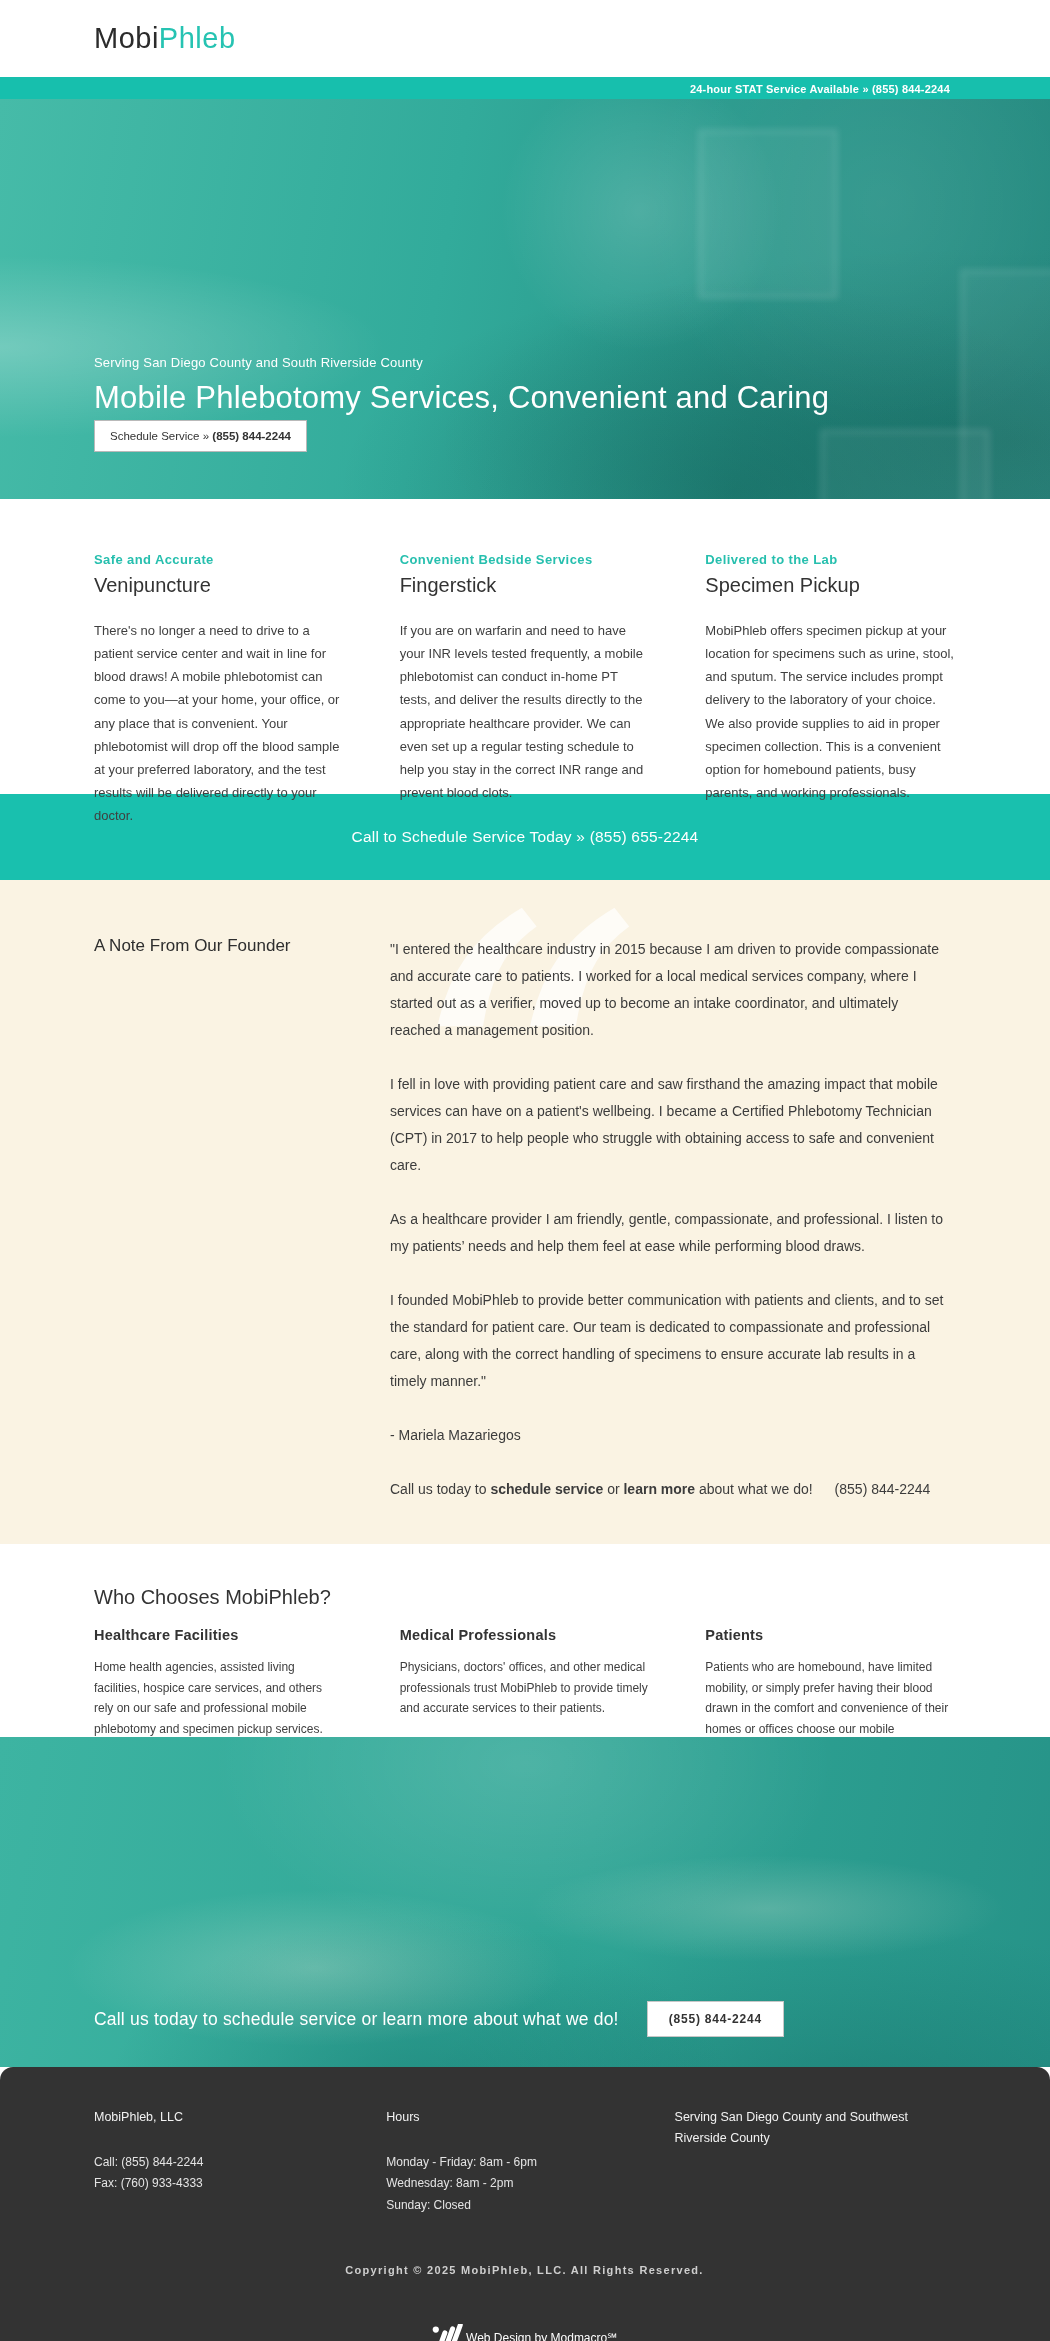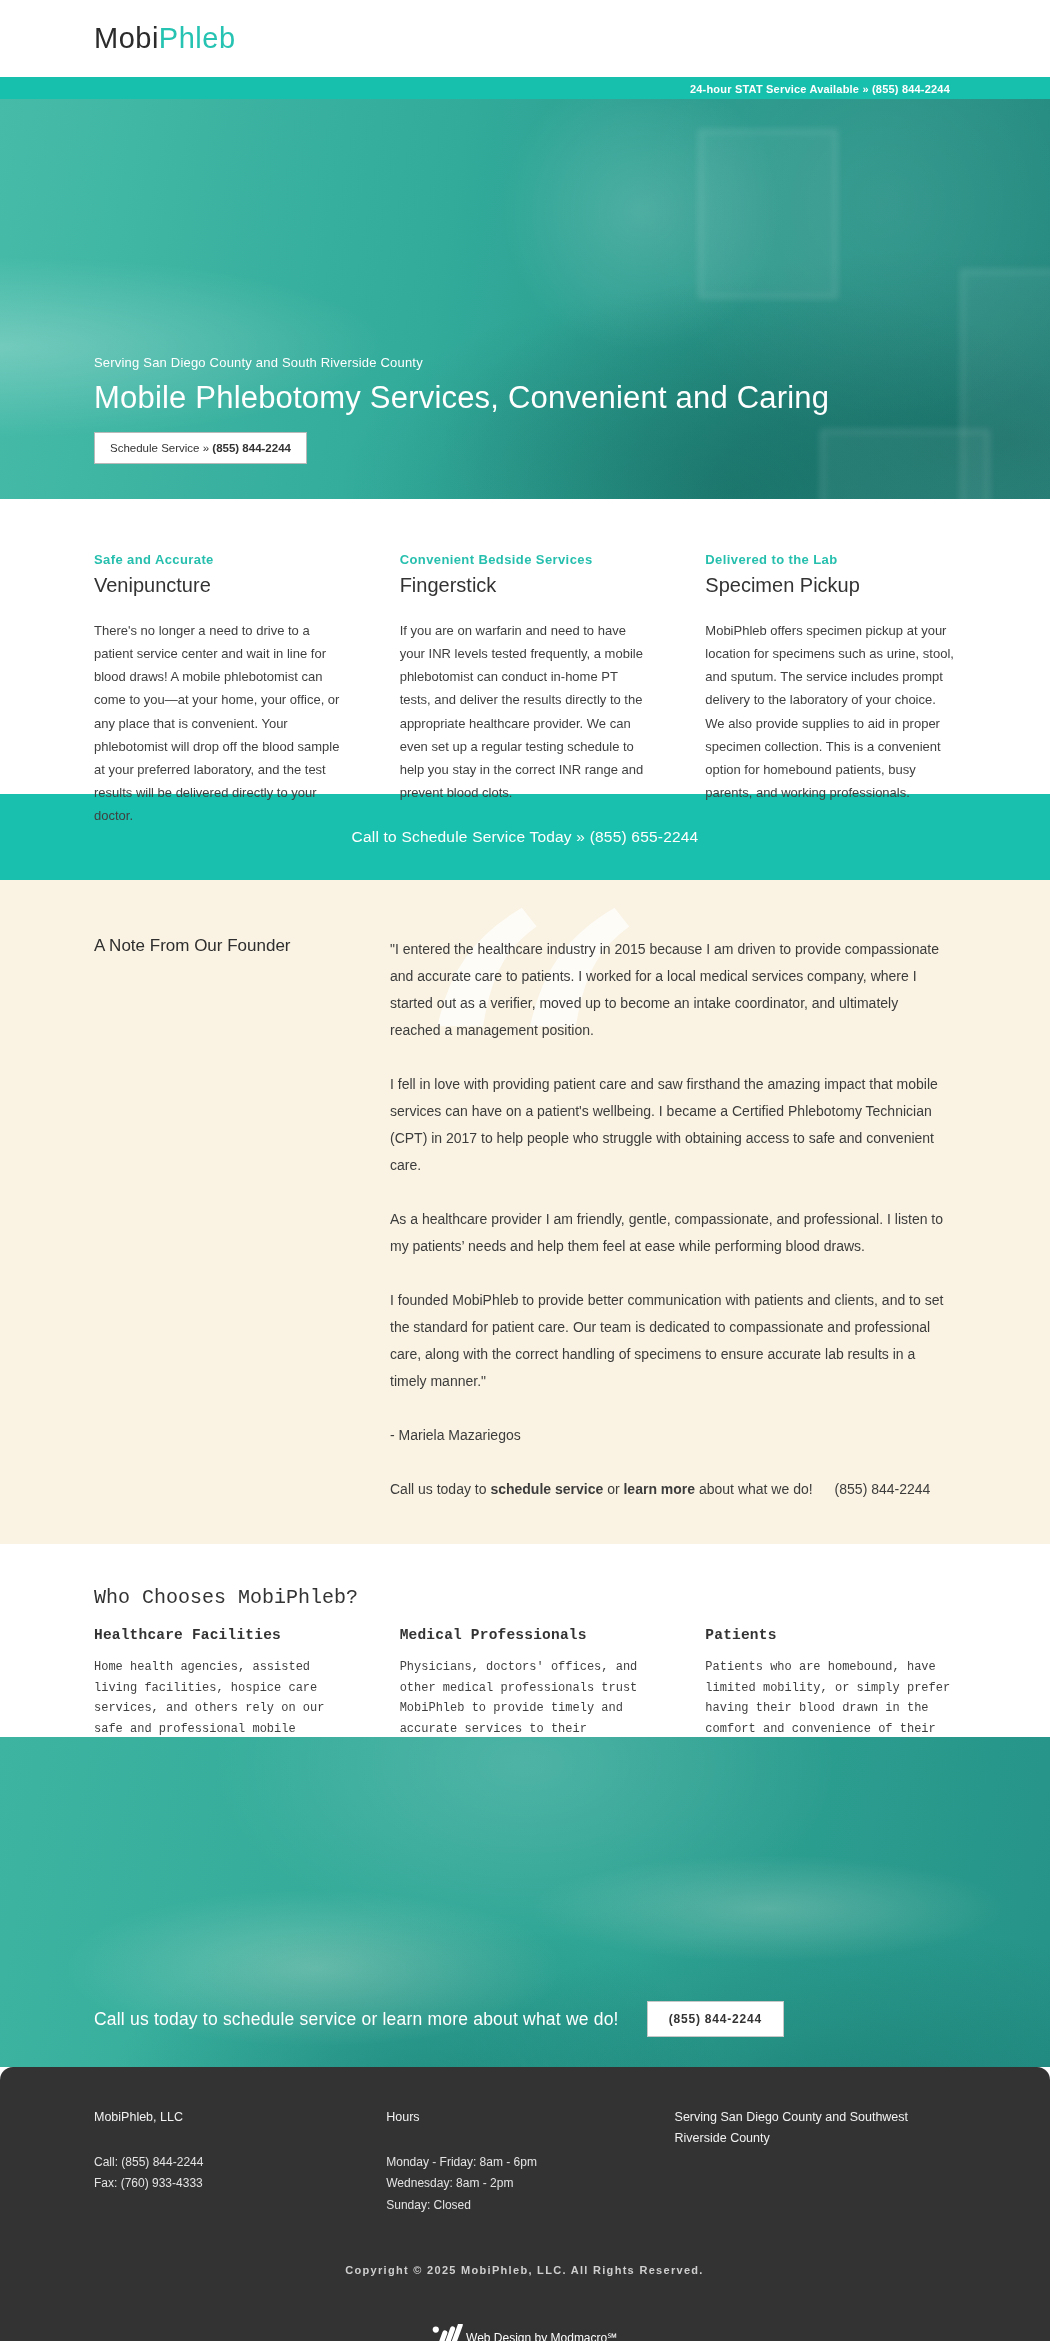--- a/index.html
+++ b/index.html
@@ -24,21 +24,21 @@
       radial-gradient(ellipse at 70% 98%, rgba(8,70,64,.30), transparent 38%),
       radial-gradient(ellipse at 96% 85%, rgba(8,60,56,.25), transparent 40%),
       linear-gradient(100deg,#46bba8 0%,#32ab9b 42%,#289589 72%,#23887e 100%);}
   .hero .frame{position:absolute;background:rgba(255,255,255,.05);border:5px solid rgba(255,255,255,.08);filter:blur(3px);}
   .frame-a{right:212px;top:30px;width:140px;height:170px;}
   .frame-b{right:60px;top:330px;width:170px;height:150px;}
   .frame-c{right:-20px;top:170px;width:110px;height:250px;border-color:rgba(255,255,255,.14);}
   .hero-inner{position:relative;padding:256px 0 0 94px;z-index:2;}
   .hero-tagline{color:#fff;font-size:13px;font-weight:500;letter-spacing:.2px;margin:0;}
   .hero-headline{color:#fff;font-size:31px;font-weight:400;margin:10px 0 0;letter-spacing:.2px;}
-  .hero-button{display:inline-block;margin-top:16px;background:#fff;border:1px solid #b9b9b9;
+  .hero-button{display:inline-block;margin-top:4px;background:#fff;border:1px solid #b9b9b9;
     padding:9px 15px;font-size:11.5px;color:#333;cursor:pointer;}
   .hero-button .ph{font-weight:bold;}
 
   
   .services{height:295px;padding:53px 95px 0 94px;background:#fff;}
   .grid3{display:grid;grid-template-columns:1fr 1fr 1fr;gap:56px;}
   .eyebrow{color:#26bfae;font-size:13px;font-weight:bold;letter-spacing:.4px;margin:0;}
   .svc-title{font-size:20px;color:#333;font-weight:400;margin:7px 0 0;}
   .svc-body{margin:22px 0 16px;font-size:13px;line-height:1.78;color:#3f3f3f;}
 
@@ -52,21 +52,21 @@
     font-family:"DejaVu Serif",serif;font-style:italic;color:rgba(255,255,255,.7);z-index:0;pointer-events:none;}
   .founder-grid{position:relative;z-index:1;display:grid;grid-template-columns:296px 1fr;}
   .founder-heading{font-size:17px;color:#2e2e2e;font-weight:400;margin:0;}
   .founder-quote p{font-size:14px;line-height:27px;color:#3c3c3c;margin:0 0 27px;}
   .signature{color:#26bfae;font-size:14.5px;margin:7px 0 0;}
   .call-line{margin-top:46px;font-size:11.5px;color:#3c3c3c;}
   .call-line b{cursor:pointer;}
   .call-line .ph{margin-left:22px;}
 
   
-  .who{height:193px;padding:42px 95px 0 94px;background:#fff;font-family:Liberation Mono, monospace;}
+  .who{height:193px;padding:42px 95px 0 94px;background:#fff;}
   .who-heading{font-size:20px;color:#333;font-weight:400;margin:0 0 18px;}
   .who-title{font-size:14.5px;color:#333;font-weight:600;letter-spacing:.2px;margin:0 0 14px;}
   .who-body{font-size:12px;line-height:1.72;color:#3f3f3f;margin:0;}
 
   
   .photo-cta{height:330px;position:relative;overflow:hidden;
     background:
       radial-gradient(ellipse at 50% 8%, rgba(255,255,255,.14), transparent 42%),
       radial-gradient(ellipse at 30% 70%, rgba(250,244,228,.26), transparent 24%),
       radial-gradient(ellipse at 73% 52%, rgba(250,244,228,.22), transparent 22%),

